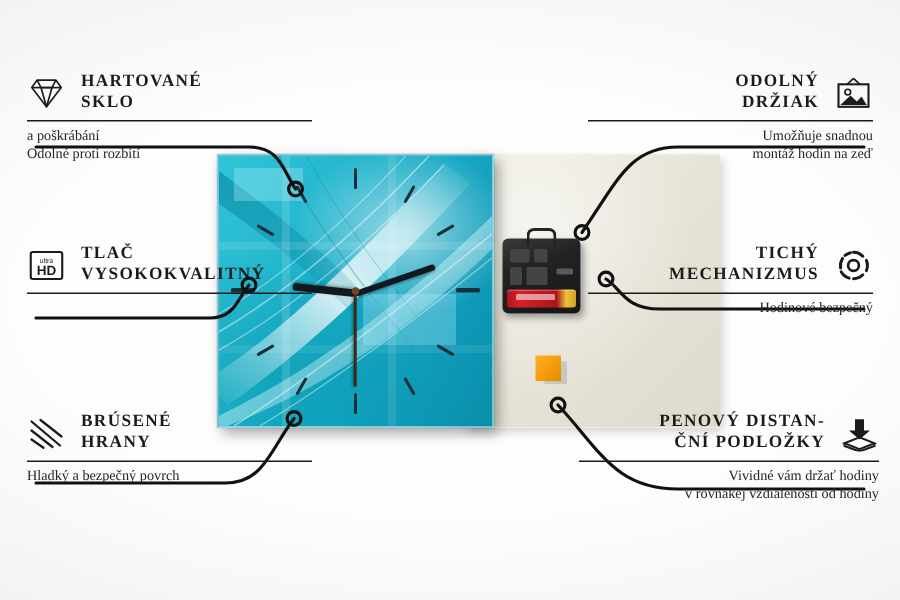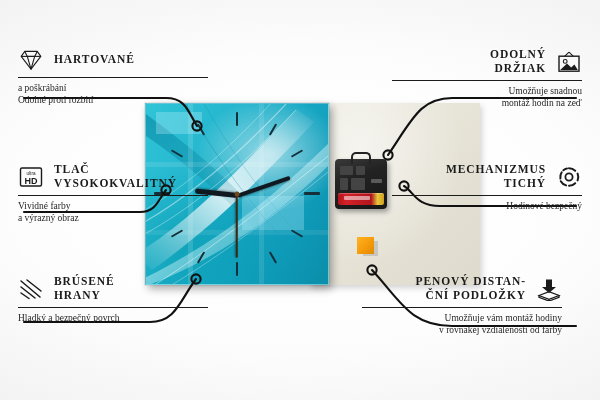--- a/index.html
+++ b/index.html
@@ -200,20 +200,21 @@
       <svg class="ic" viewBox="0 0 26 24">
         <g fill="none" stroke="#1b1b1b" stroke-width="1.1" stroke-linejoin="round">
           <path d="M3.2,8.4 L13,21.2 L22.8,8.4 L19.2,3.4 L6.8,3.4 Z"></path>
           <path d="M3.2,8.4 L22.8,8.4"></path>
           <path d="M6.8,3.4 L9.3,8.4 L13,21.2 L16.7,8.4 L19.2,3.4"></path>
           <path d="M9.3,8.4 L16.7,8.4"></path>
         </g>
       </svg>
       <div class="title">
         <div>HARTOVANÉ</div>
+        <div>SKLO</div>
       </div>
     </div>
     <div class="rule"></div>
     <div class="desc">
       <div>a poškrábání</div>
       <div>Odolné proti rozbití</div>
     </div>
   </div>
 
   <div class="feat left pos-ml">
@@ -222,24 +223,20 @@
         <rect x="2.5" y="3" width="21" height="18" rx="1.5" fill="none" stroke="#1b1b1b" stroke-width="1.4"></rect>
         <text x="13" y="10.4" text-anchor="middle" font-family="Liberation Sans, sans-serif" font-size="4.6" fill="#1b1b1b">ultra</text>
         <text x="13" y="18.6" text-anchor="middle" font-family="Liberation Sans, sans-serif" font-size="9" font-weight="bold" fill="#1b1b1b">HD</text>
       </svg>
       <div class="title">
         <div>TLAČ</div>
         <div>VYSOKOKVALITNÝ</div>
       </div>
     </div>
     <div class="rule"></div>
-    <div class="desc">
-      <div>Vividné farby</div>
-      <div>a výrazný obraz</div>
-    </div>
   </div>
 
   <div class="feat left pos-bl">
     <div class="head">
       <svg class="ic" viewBox="0 0 26 24">
         <g stroke="#1b1b1b" stroke-width="1.5" stroke-linecap="round">
           <line x1="3" y1="4" x2="22" y2="20"></line>
           <line x1="3" y1="10" x2="17" y2="21"></line>
           <line x1="3" y1="16" x2="11" y2="21.5"></line>
           <line x1="9" y1="3" x2="23" y2="14"></line>
@@ -273,53 +270,53 @@
     <div class="rule"></div>
     <div class="desc">
       <div>Umožňuje snadnou</div>
       <div>montáž hodin na zeď</div>
     </div>
   </div>
 
   <div class="feat right pos-mr">
     <div class="head">
       <div class="title">
+        <div>TICHÝ</div>
         <div>MECHANIZMUS</div>
-        <div>TICHÝ</div>
       </div>
       <svg class="ic" viewBox="0 0 26 24">
         <g fill="none" stroke="#1b1b1b" stroke-width="2" stroke-linecap="round">
           <path d="M13,3.2 a8.8,8.8 0 0 1 6.2,2.6"></path>
           <path d="M21.6,8.6 a8.8,8.8 0 0 1 0,6.8"></path>
           <path d="M19.2,18.2 a8.8,8.8 0 0 1 -6.2,2.6"></path>
           <path d="M10.1,20.4 a8.8,8.8 0 0 1 -5.3,-4.2"></path>
           <path d="M4.4,13.6 a8.8,8.8 0 0 1 1.3,-6.3"></path>
           <path d="M7.4,5.3 a8.8,8.8 0 0 1 3.6,-1.8"></path>
           <circle cx="13" cy="12" r="3.6" stroke-width="1.8"></circle>
         </g>
       </svg>
     </div>
     <div class="rule"></div>
     <div class="desc">
       <div>Hodinové bezpečný</div>
     </div>
   </div>
 
-  <div class="feat right pos-br" style="width:200px;left:362px;">
+  <div class="feat right pos-br" style="width:200px;left:386px;">
     <div class="head">
       <div class="title">
         <div>PENOVÝ DISTAN-</div>
         <div>ČNÍ PODLOŽKY</div>
       </div>
       <svg class="ic" viewBox="0 0 26 24">
         <path d="M10,2.5 h6 v7.5 h4 L13,16 L6,10 h4 Z" fill="#1b1b1b"></path>
         <path d="M3,18.5 L13,14.6 L23,18.5 L13,22.4 Z" fill="none" stroke="#1b1b1b" stroke-width="1.3"></path>
         <path d="M3,18.5 v1.8 L13,24 v-1.6 M23,18.5 v1.8 L13,24" fill="none" stroke="#1b1b1b" stroke-width="1.3"></path>
       </svg>
     </div>
     <div class="rule"></div>
     <div class="desc">
-      <div>Umožňuje vám montáž hodiny</div>
-      <div>v rovnakej vzdialenosti od farby</div>
+      <div>Vividné vám držať hodiny</div>
+      <div>v rovnakej vzdialenosti od hodiny</div>
     </div>
   </div>
 
 </div>
 
 </body></html>

